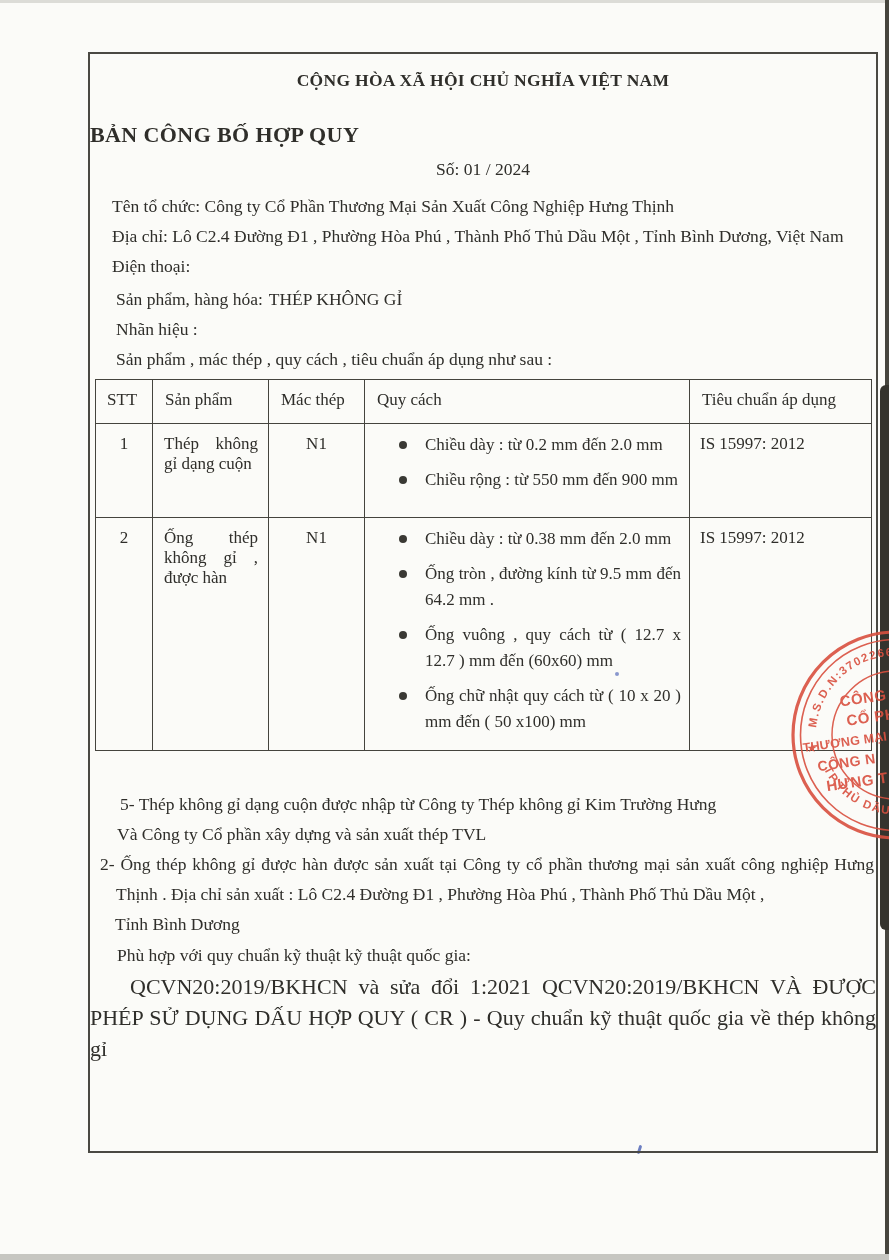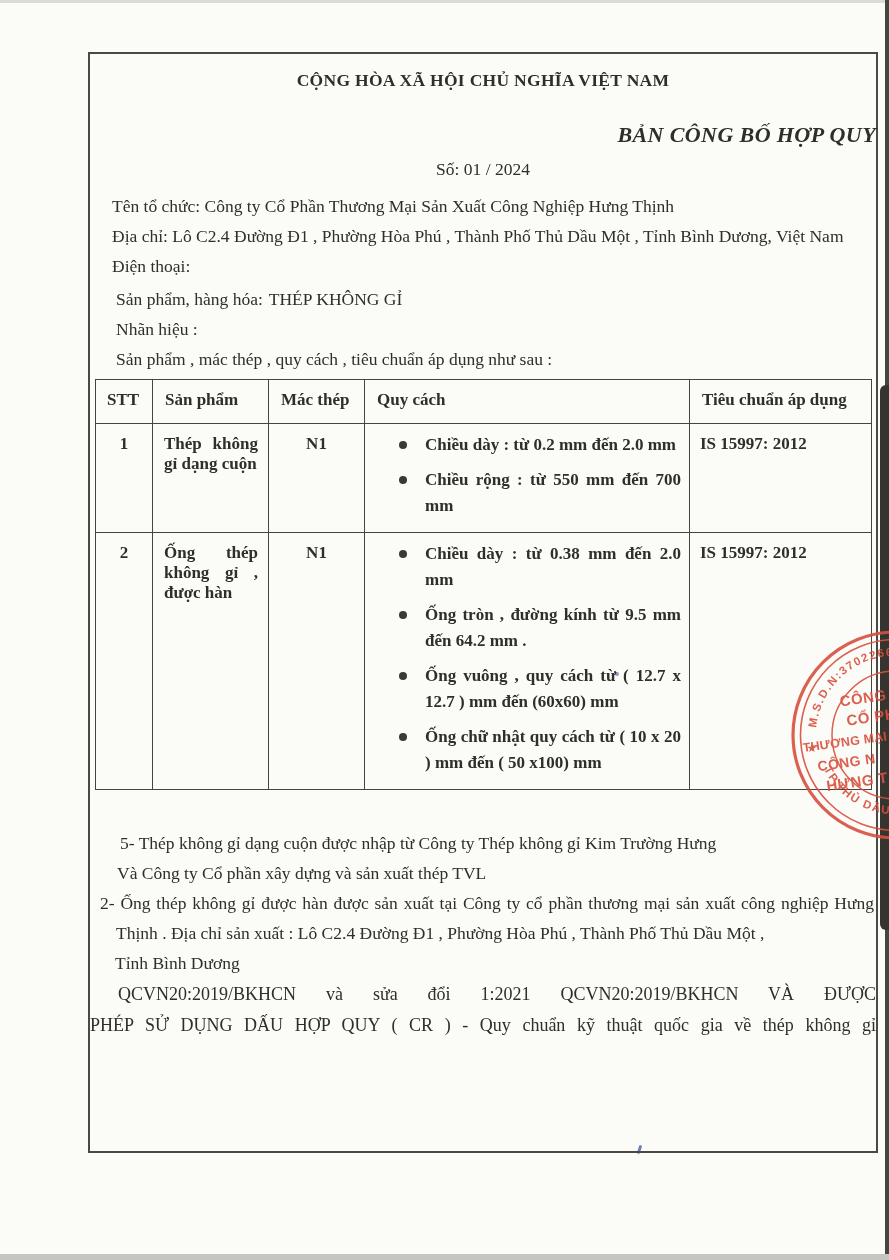--- a/index.html
+++ b/index.html
@@ -26,35 +26,35 @@
   .frame {
     position:absolute; left:56px; top:52px; width:790px; height:1101px;
     border:2px solid #4a4943; padding-top:16px;margin-left:32px;
   }
 
   .nat-line { text-align:center; font-weight:bold; font-size:17.5px; letter-spacing:.3px; }
   .motto    { text-align:center; font-weight:bold; font-size:16px; margin-top:4px; }
   .motto .u { display:inline-block; border-bottom:2.5px solid #3c3b35; padding:0 4px 2px 16px; }
   .motto .tail { margin-left:4px; }
 
-  .doc-title  { text-align:right; font-weight:bold; font-size:22px; letter-spacing:.4px; margin-top:31px;font-style:italic; }
+  .doc-title  { text-align:left; font-weight:bold; font-size:22px; letter-spacing:.4px; margin-top:31px; }
   .doc-number { text-align:center; font-size:17.5px; margin-top:11px; }
 
   .para { font-size:17.5px; line-height:30px; margin-left:22px; margin-right:8px; }
   .para.first { margin-top:11px; }
   .para.indent2 { margin-left:26px; }
   .para.gap { margin-top:3px; }
   .bold { font-weight:normal; }
   .product-value { margin-left:6px; }
 
   table.spec {
     border-collapse:collapse; table-layout:fixed;
     margin-left:5px; margin-top:5px; width:776px; font-size:17px;
   }
-  .spec th, .spec td { border:1.7px solid #45443e; vertical-align:top; text-align:left; font-weight:bold; }
+  .spec th, .spec td { border:1.7px solid #45443e; vertical-align:top; text-align:left; font-weight:normal; }
   .spec th { height:44px; padding:10px 6px 8px 12px; }
   .spec th.h-stt { padding-left:11px; }
   .spec tr.r1 { height:94px; }
   .spec tr.r2 { height:233px; }
   td.c-stt { text-align:center; padding-top:10px; }
   td.c-sp  { padding:10px 10px 8px 11px; text-align:justify; }
   td.c-mt  { text-align:center; padding-top:10px; }
   td.c-qc  { padding:8px 8px 4px 0; }
   td.c-tc  { padding:10px 6px 8px 10px; }
   .c-qc ul { list-style:none; }
@@ -62,23 +62,23 @@
              line-height:26.5px; text-align:justify; }
   .c-qc li::before { content:""; position:absolute; left:34px; top:9px;
                      width:8px; height:8px; border-radius:50%; background:#3a3934; }
 
   .notes { margin-top:38px; font-size:17.5px; line-height:30px; }
   .note-1a { margin-left:30px; }
   .note-1b { margin-left:27px; }
   .note-2  { padding-left:26px; text-indent:-16px; text-align:justify; margin-right:2px; }
   .note-3  { margin-left:25px; }
   .note-4  { margin-left:27px; margin-top:1px; }
-  .qcvn1 { font-size:18px; line-height:31px; text-align:justify; text-align-last:justify;
-           padding-left:28px; margin-top:1px; }
-  .qcvn2 { font-size:18px; line-height:31px; text-align:justify; text-align-last:justify; }
+  .qcvn1 { font-size:22px; line-height:31px; text-align:justify; text-align-last:justify;
+           padding-left:40px; margin-top:1px; }
+  .qcvn2 { font-size:22px; line-height:31px; text-align:justify; text-align-last:justify; }
 
   
   .stamp { position:absolute; left:766px; top:605px; width:260px; height:260px; opacity:.9; }
   .stamp circle { stroke:#d9503f; fill:none; }
   .stamp text { fill:#d9503f; font-family:"Liberation Sans","DejaVu Sans",sans-serif; font-weight:bold; }
   .stamp .arc  { font-size:11.5px; letter-spacing:1.6px; }
   .stamp .star { font-size:12px; }
   .s15 { font-size:15px; letter-spacing:.5px; }
   .s14 { font-size:14px; letter-spacing:.4px; }
   .s12 { font-size:12.5px; letter-spacing:.2px; }
@@ -125,21 +125,21 @@
       <th>Quy cách</th>
       <th>Tiêu chuẩn áp dụng</th>
     </tr>
     <tr class="r1">
       <td class="c-stt">1</td>
       <td class="c-sp">Thép không gỉ dạng cuộn</td>
       <td class="c-mt">N1</td>
       <td class="c-qc">
         <ul>
           <li>Chiều dày : từ 0.2 mm đến 2.0 mm</li>
-          <li>Chiều rộng : từ 550 mm đến 700 mm</li>
+          <li>Chiều rộng : từ 550 mm đến 900 mm</li>
         </ul>
       </td>
       <td class="c-tc">IS 15997: 2012</td>
     </tr>
     <tr class="r2">
       <td class="c-stt">2</td>
       <td class="c-sp">Ống thép không gỉ , được hàn</td>
       <td class="c-mt">N1</td>
       <td class="c-qc">
         <ul>
@@ -152,20 +152,21 @@
       <td class="c-tc">IS 15997: 2012</td>
     </tr>
   </tbody>
     </table>
 
   <div class="notes">
     <div class="note-1a">5- Thép không gỉ dạng cuộn được nhập từ Công ty Thép không gỉ Kim Trường Hưng</div>
     <div class="note-1b">Và Công ty Cổ phần xây dựng và sản xuất thép TVL</div>
     <div class="note-2">2- Ống thép không gỉ được hàn được sản xuất tại Công ty cổ phần thương mại sản xuất công nghiệp Hưng Thịnh . Địa chỉ sản xuất : Lô C2.4 Đường Đ1 , Phường Hòa Phú , Thành Phố Thủ Dầu Một ,</div>
     <div class="note-3">Tỉnh Bình Dương</div>
+    <div class="note-4">Phù hợp với quy chuẩn kỹ thuật kỹ thuật quốc gia:</div>
     <div class="qcvn1">QCVN20:2019/BKHCN và sửa đổi 1:2021 QCVN20:2019/BKHCN VÀ ĐƯỢC</div>
     <div class="qcvn2">PHÉP SỬ DỤNG DẤU HỢP QUY ( CR ) - Quy chuẩn kỹ thuật quốc gia về thép không gỉ</div>
   </div>
 
 </div>
 
 <svg class="stamp" viewBox="0 0 260 260" aria-hidden="true">
   <defs>
     <path id="arcTop" d="M 50,127 A 80,80 0 0 1 191,79"></path>
     <path id="arcBottom" d="M 53,151 A 80,80 0 0 0 205,157"></path>

